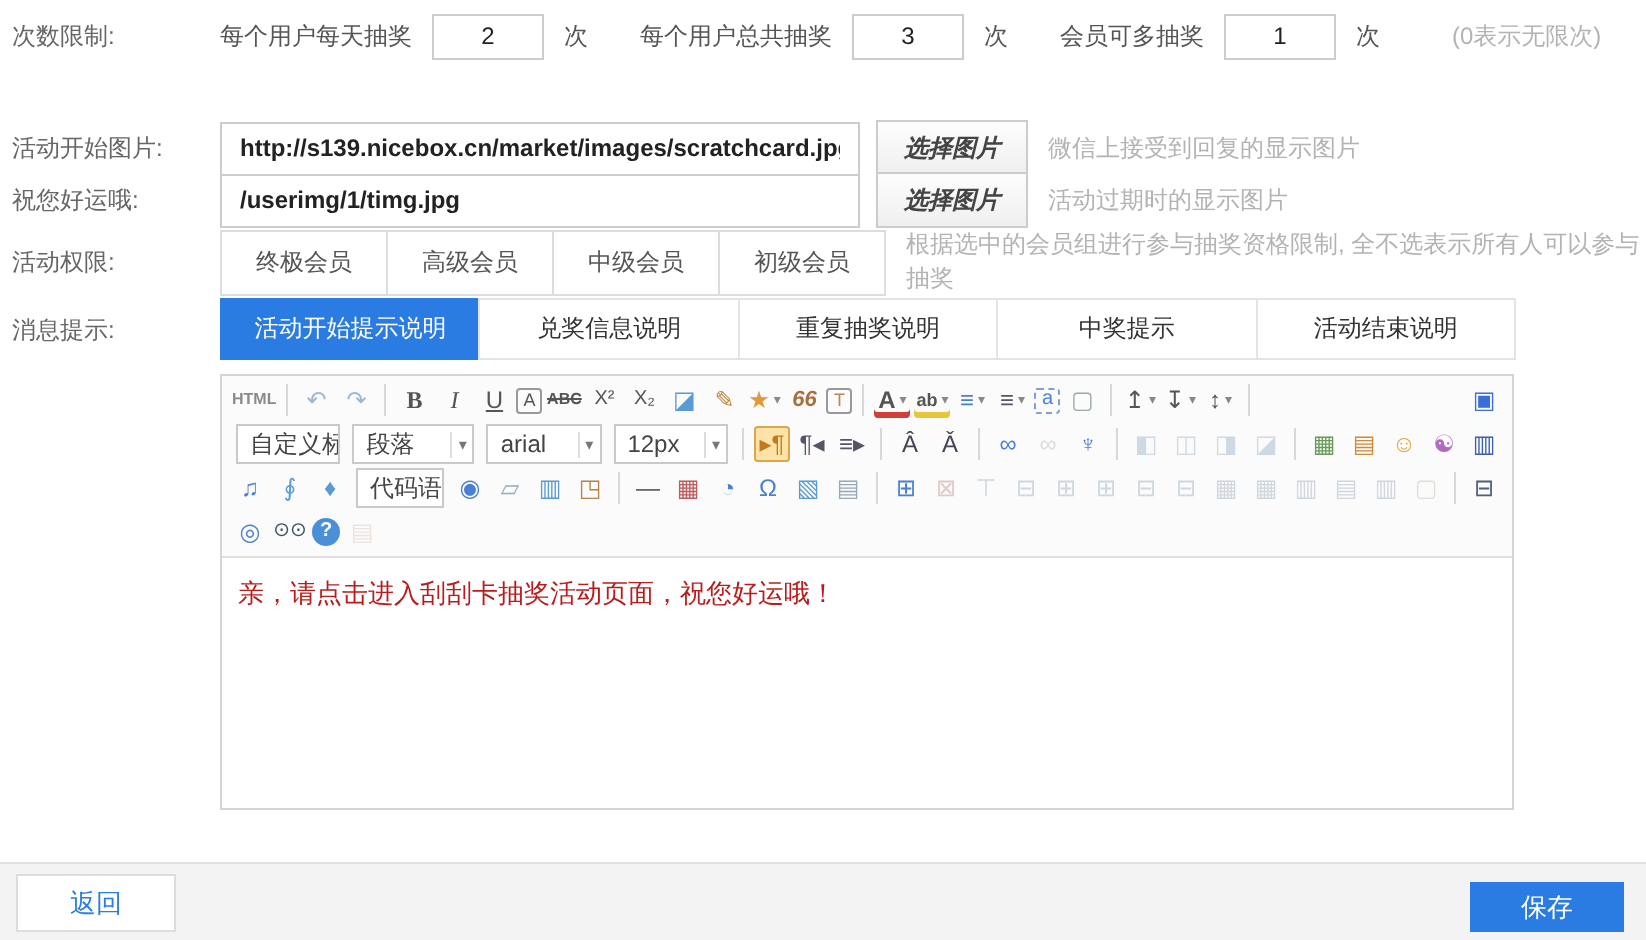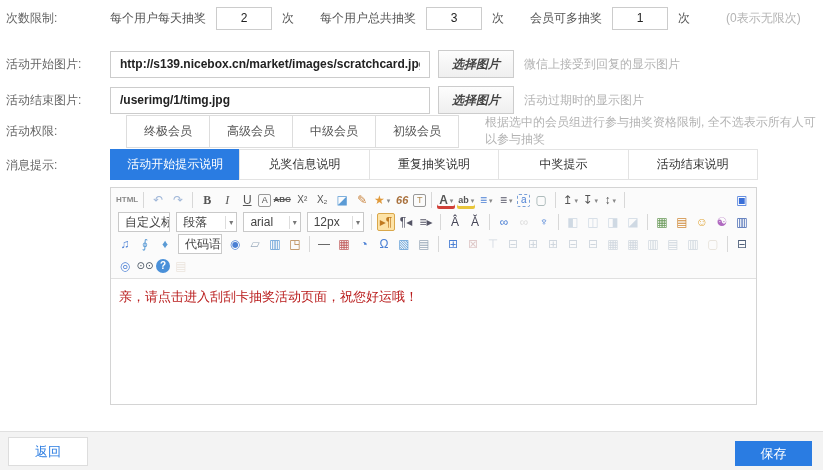--- a/index.html
+++ b/index.html
@@ -86,35 +86,35 @@
   <span class="u">次</span>
   <span class="inline-lbl">每个用户总共抽奖</span>
   <input class="num-input" type="text" value="3" style="">
   <span class="u">次</span>
   <span class="inline-lbl">会员可多抽奖</span>
   <input class="num-input" type="text" value="1" style="">
   <span class="u">次</span>
   <span class="hint">(0表示无限次)</span>
 </div>
 
-<div class="frow" style="top:49px; height:30px;">
+<div class="frow" style="top:59px; height:30px;">
   <span class="flabel">活动开始图片:</span>
   <input class="txt-input" type="text" value="http://s139.nicebox.cn/market/images/scratchcard.jpg" style="">
   <button class="pick-btn">选择图片</button>
   <span class="hint">微信上接受到回复的显示图片</span>
 </div>
 
 <div class="frow" style="top:85px; height:30px;">
-  <span class="flabel">活动结束图片:</span>
+  <span class="flabel">祝您好运哦:</span>
   <input class="txt-input" type="text" value="/userimg/1/timg.jpg" style="">
   <button class="pick-btn">选择图片</button>
   <span class="hint">活动过期时的显示图片</span>
 </div>
 
-<div class="frow" style="top:116px; height:30px;gap:16px;">
+<div class="frow" style="top:116px; height:30px;">
   <span class="flabel">活动权限:</span>
   <span class="grp-wrap">
       <span class="grp">终极会员</span>
       <span class="grp">高级会员</span>
       <span class="grp">中级会员</span>
       <span class="grp">初级会员</span>
     </span>
   <span class="hint">根据选中的会员组进行参与抽奖资格限制, 全不选表示所有人可以参与抽奖</span>
 </div>
 

